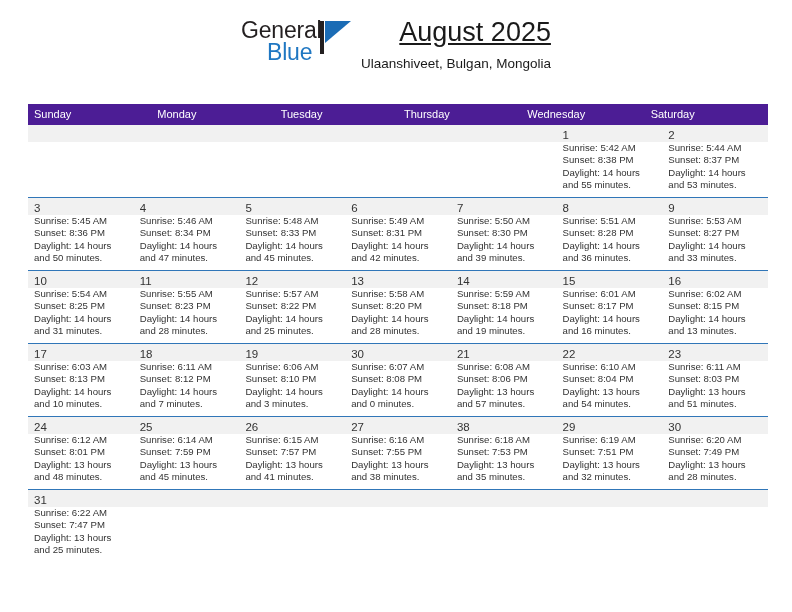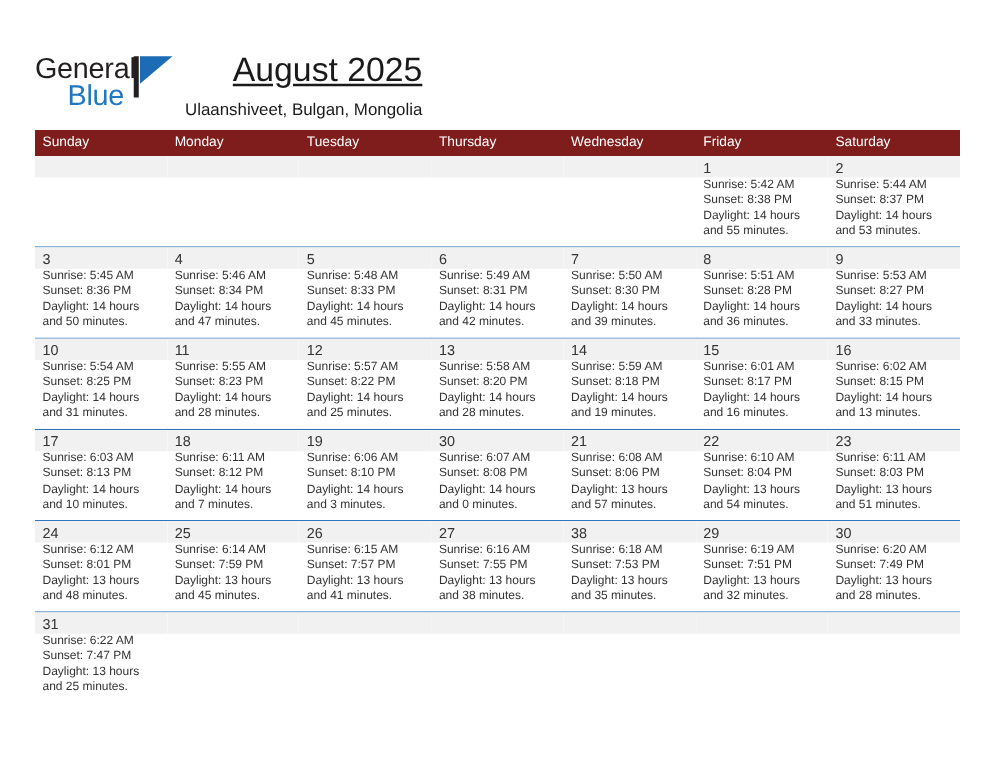--- a/index.html
+++ b/index.html
@@ -19,26 +19,26 @@
     position: relative;
     width: 792px;
     height: 612px;
     box-sizing: border-box;
   }
 
   
   .header {
     position: absolute;
     left: 28px;
-    top: 40px;
+    top: 16px;
     width: 736px;
     height: 72px;
     display: flex;
     align-items: flex-start;
-    justify-content: flex-start;
+    justify-content: center;
   }
   .logo {
     position: relative;
     width: 120px;
     height: 58px;
     padding-top: 2px;
   }
   .logo-general {
     font-size: 23px;
     line-height: 25px;
@@ -96,21 +96,21 @@
 
   
   .calendar {
     position: absolute;
     left: 28px;
     top: 104px;
     width: 740px;
   }
   .dow-row {
     display: flex;
-    background: #7f1d1d;
+    background: #4c1d95;
     height: 21px;
   }
   .dow {
     flex: 1 1 0;
     color: #ffffff;
     font-size: 11px;
     line-height: 21px;
     padding-left: 6px;
     box-sizing: border-box;
     white-space: nowrap;
@@ -176,21 +176,20 @@
 
   </div>
 
   <div class="calendar">
     <div class="dow-row">
         <div class="dow">Sunday</div>
         <div class="dow">Monday</div>
         <div class="dow">Tuesday</div>
         <div class="dow">Thursday</div>
         <div class="dow">Wednesday</div>
-        <div class="dow">Friday</div>
         <div class="dow">Saturday</div>
       </div>
     <div id="weeks-host">
         <div class="week first">
           <div class="cell empty">
             <div class="daynum-band"><span class="daynum"></span></div>
             <div class="cell-body">
               <div class="info-line"></div>
               <div class="info-line"></div>
               <div class="info-line"></div>

